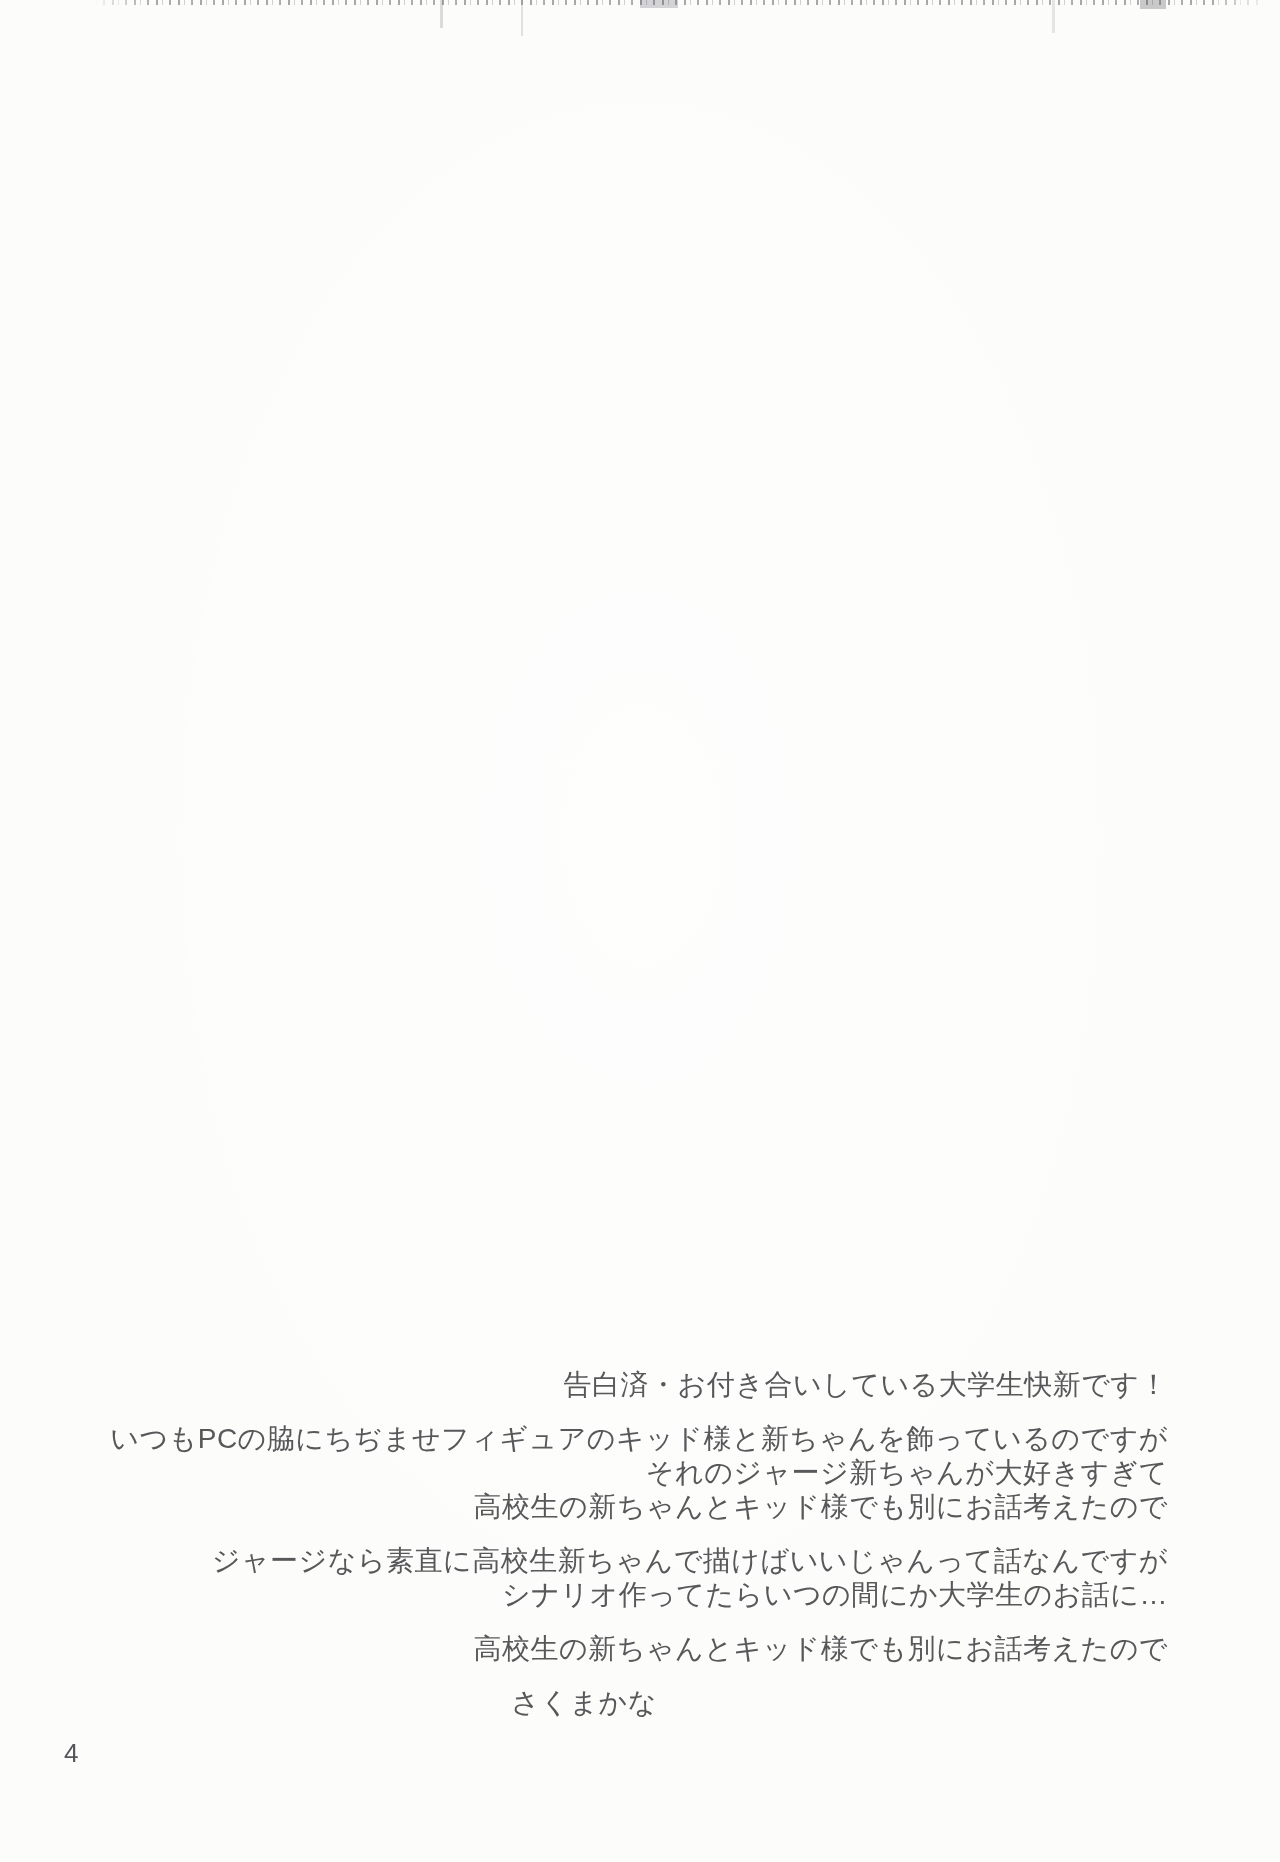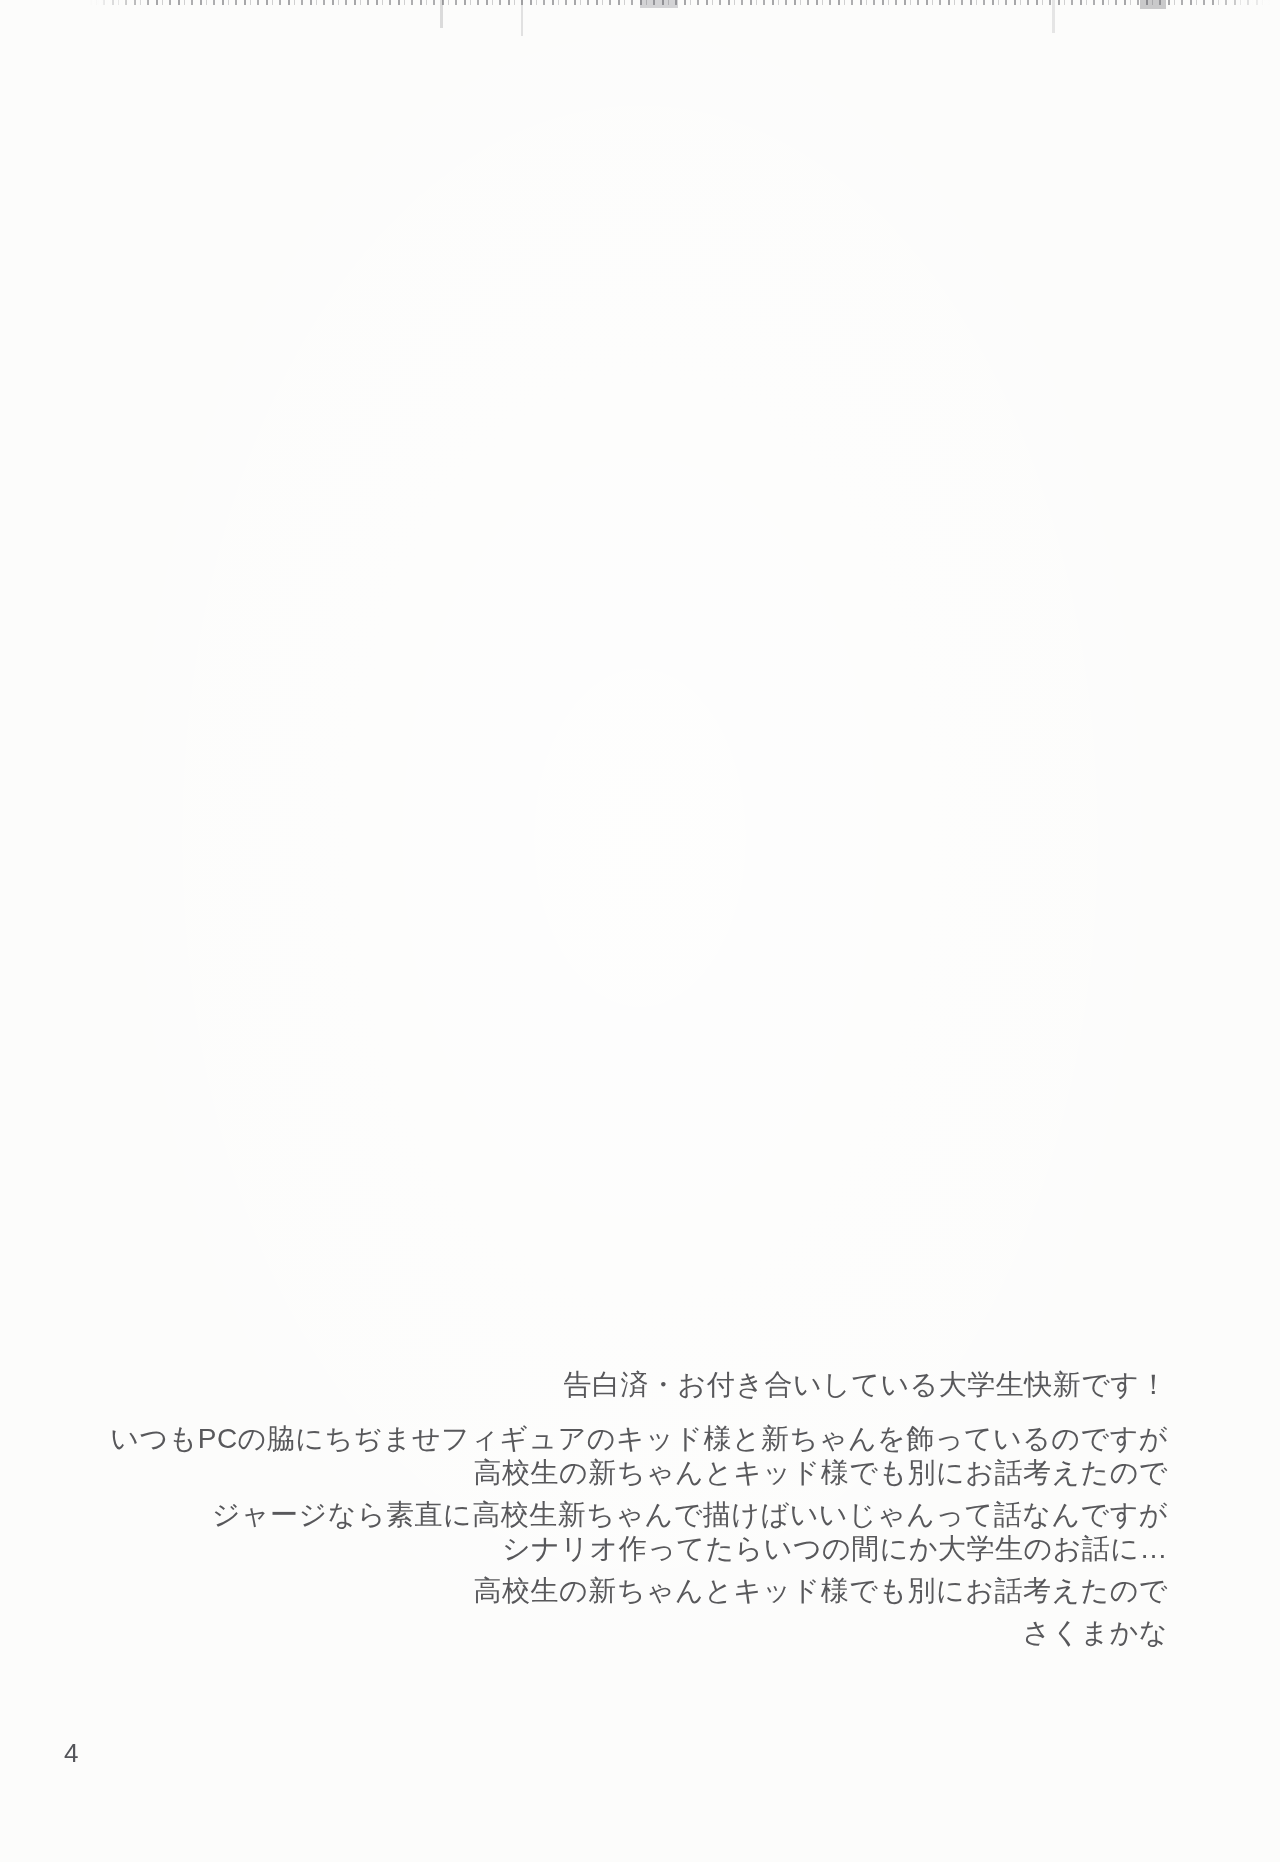--- a/index.html
+++ b/index.html
@@ -51,26 +51,27 @@
     top: 1368px;
     left: 0;
     right: 112px;
     text-align: right;
     color: #58585b;
     font-size: 28px;
     line-height: 34px;
     letter-spacing: 0.5px;
   }
   .para { margin: 0; }
-  .para + .para { margin-top: 8px; }
+  .para + .para { margin-top: 20px; }
   .para.p2 { margin-top: 20px; }
   .line { white-space: nowrap; }
   .line.overhang { margin-right: -62px; }
   .signature-row {
     margin-top: 16px;
+    text-align: center;
   }
   .page-number {
     position: absolute;
     left: 64px;
     top: 1738px;
     font-size: 26px;
     line-height: 30px;
     color: #54555a;
   }
 </style>
@@ -87,20 +88,21 @@
   <div class="streak s5"></div>
 
   <div class="text-block">
 
     <div class="para p1">
       <div class="line">告白済・お付き合いしている大学生快新です！</div>
     </div>
 
     <div class="para p2">
       <div class="line">いつもPCの脇にちぢませフィギュアのキッド様と新ちゃんを飾っているのですが</div>
+      <div class="line">それのジャージ新ちゃんが大好きすぎて</div>
       <div class="line">高校生の新ちゃんとキッド様でも別にお話考えたので</div>
     </div>
 
     <div class="para p3">
       <div class="line">ジャージなら素直に高校生新ちゃんで描けばいいじゃんって話なんですが</div>
       <div class="line">シナリオ作ってたらいつの間にか大学生のお話に…</div>
     </div>
 
     <div class="para p4">
       <div class="line">高校生の新ちゃんとキッド様でも別にお話考えたので</div>

